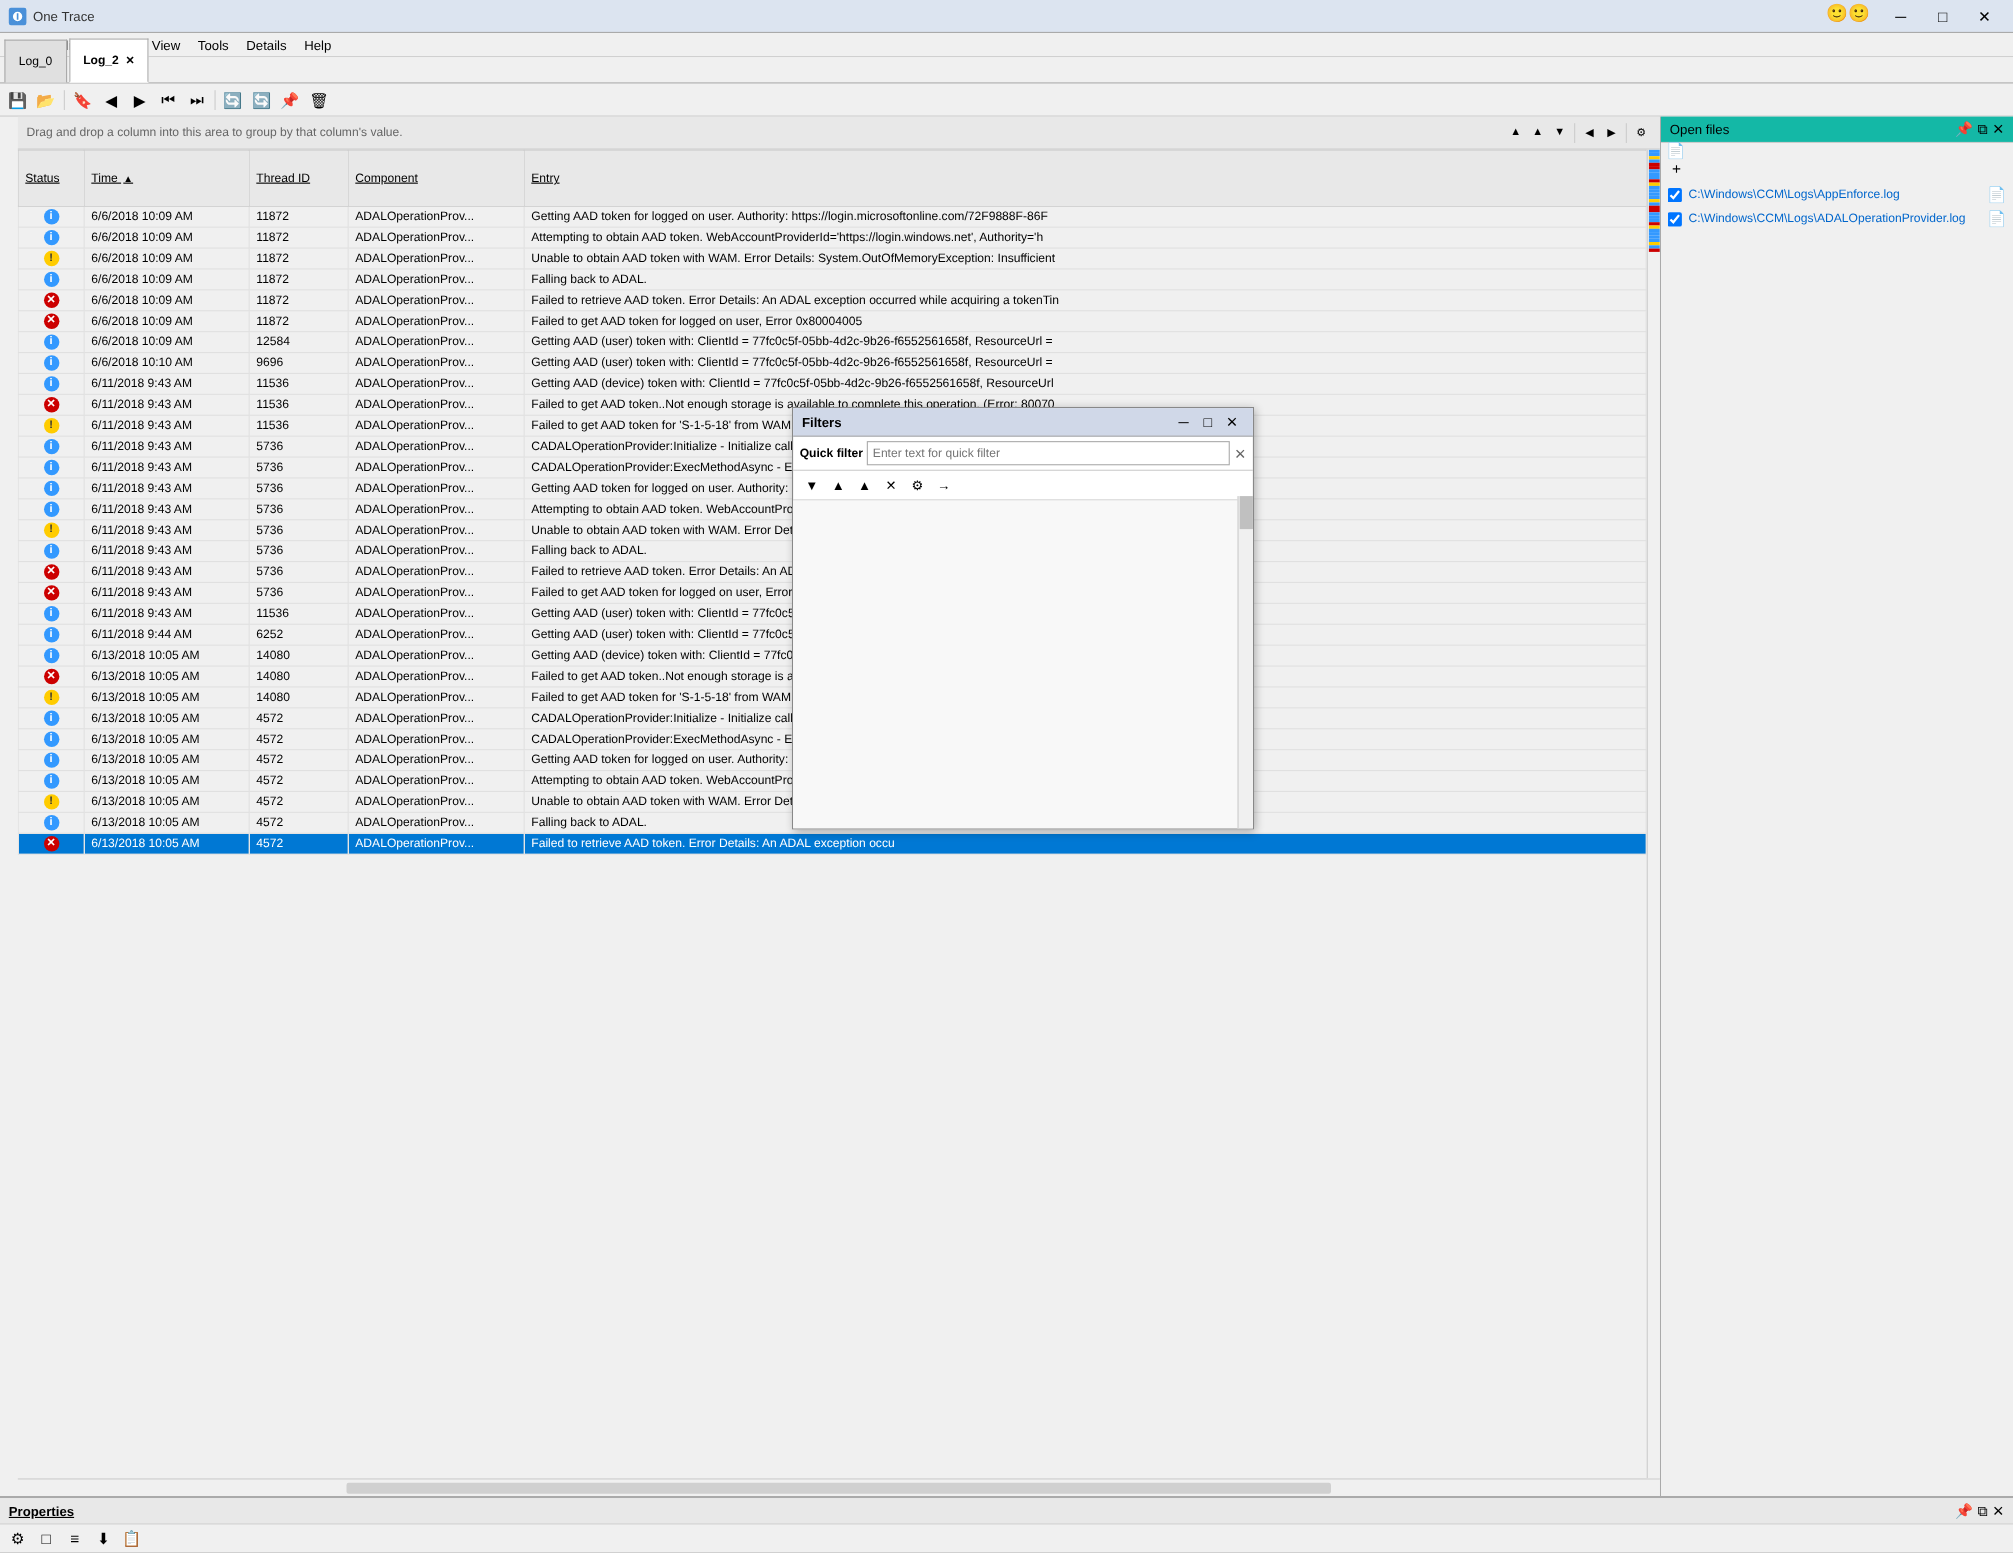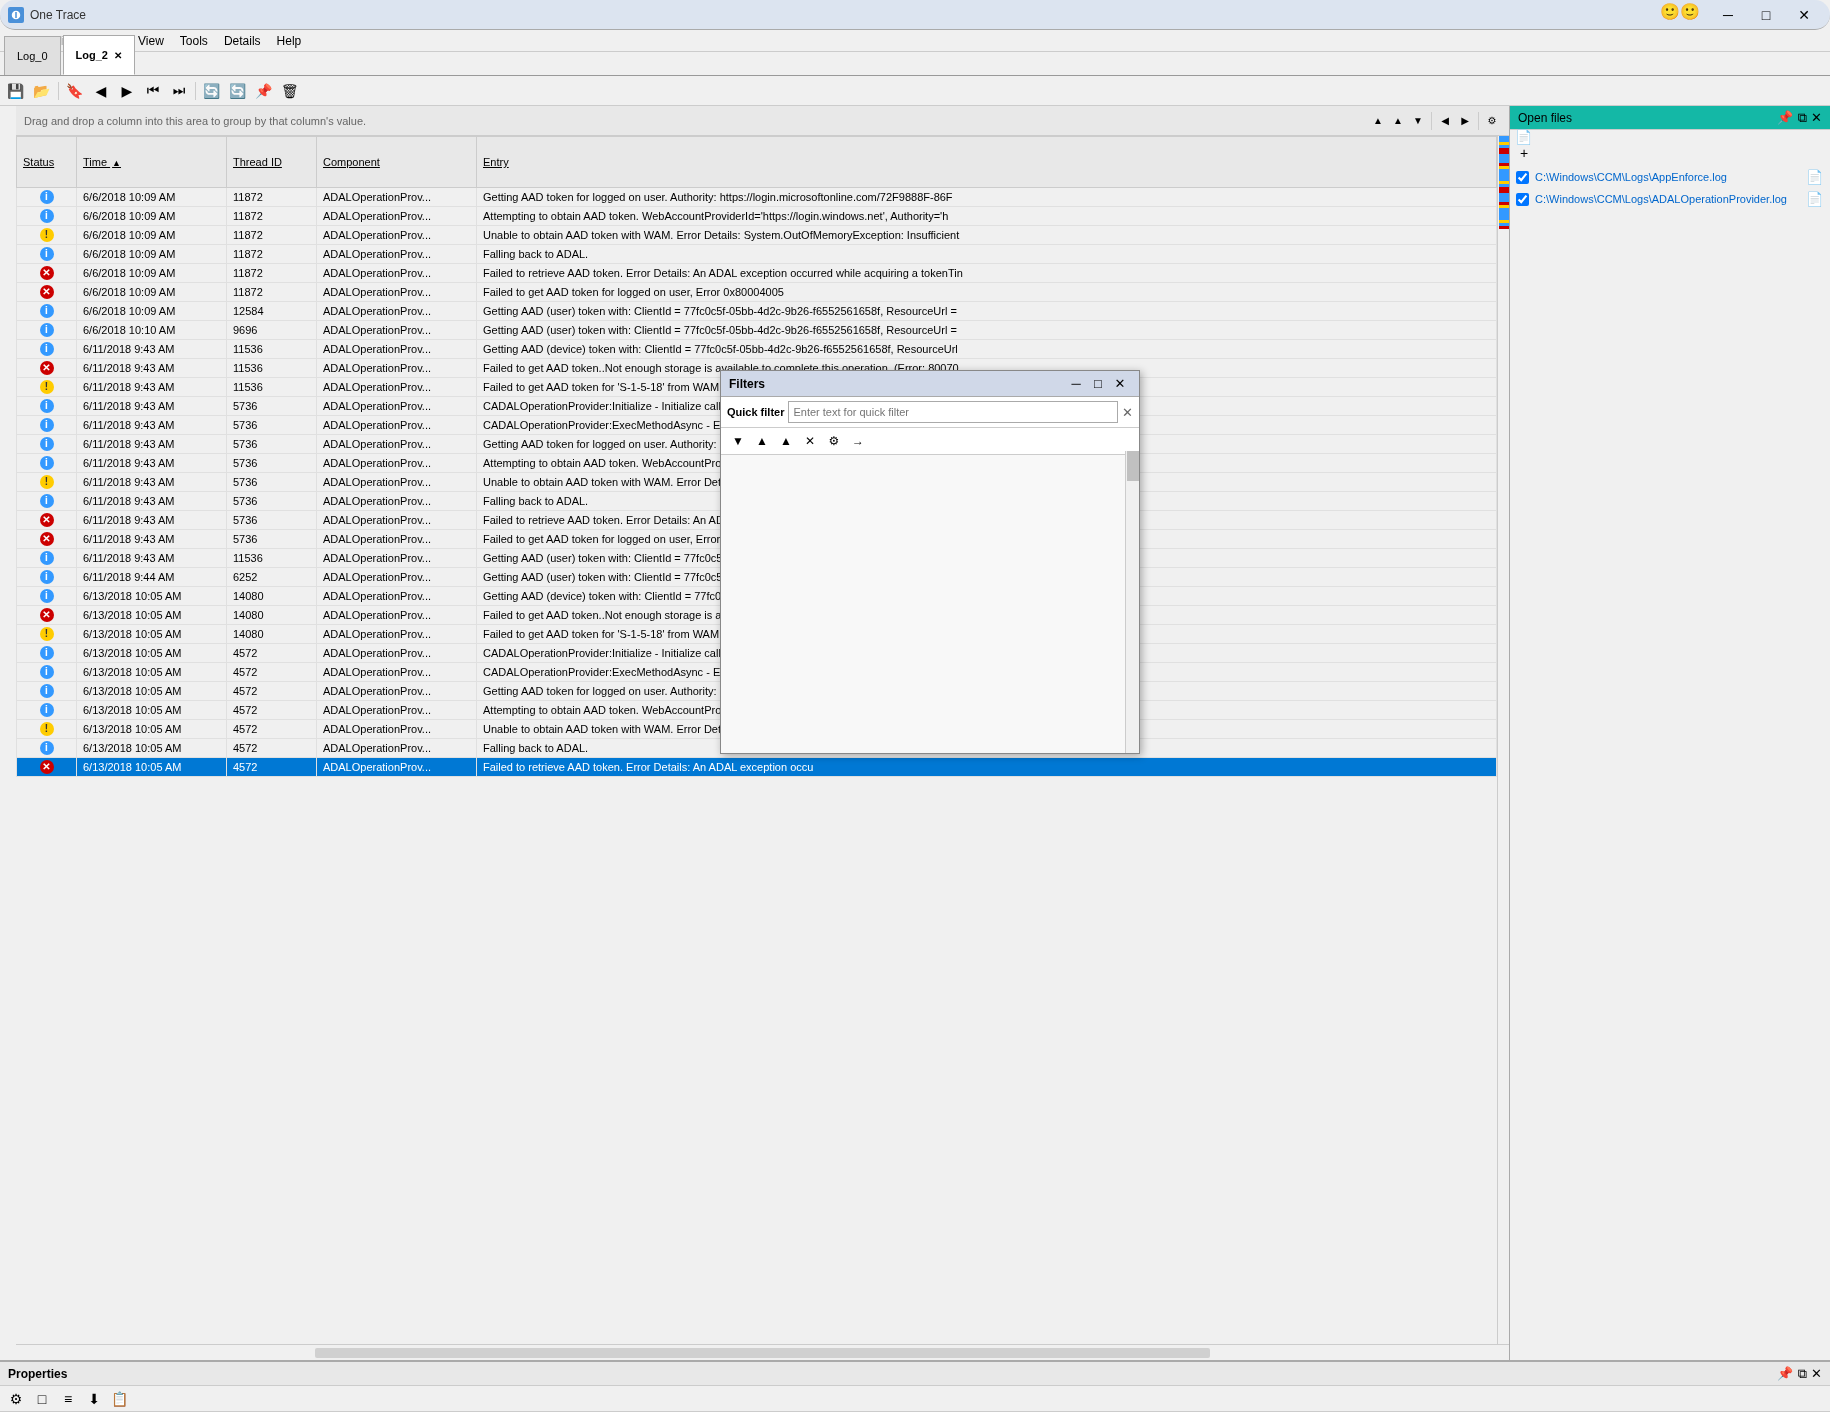--- a/index.html
+++ b/index.html
@@ -1,19 +1,19 @@
 <!DOCTYPE html>
 <html><head>
   <meta charset="utf-8">
   <style>
     * { box-sizing: border-box; margin: 0; padding: 0; }
     body { font-family: 'Segoe UI', Tahoma, Geneva, Verdana, sans-serif; font-size: 12px; background: #f0f0f0; overflow: hidden; width: 1830px; height: 1412px; }
 
     
-    .title-bar { background: #dce4f0; height: 30px; display: flex; align-items: center; padding: 0 8px; border-bottom: 1px solid #aaa; position: relative; border-radius: 15px; }
+    .title-bar { background: #dce4f0; height: 30px; display: flex; align-items: center; padding: 0 8px; border-bottom: 1px solid #aaa; position: relative; }
     .title-bar-icon { width: 16px; height: 16px; margin-right: 6px; background: #4a90d9; border-radius: 2px; display: flex; align-items: center; justify-content: center; }
     .title-bar-text { font-size: 12px; color: #333; flex: 1; }
     .title-bar-controls { display: flex; gap: 2px; }
     .title-ctrl-btn { width: 36px; height: 26px; border: none; background: transparent; cursor: pointer; font-size: 14px; display: flex; align-items: center; justify-content: center; }
 
     
     .menu-bar { background: #f0f0f0; height: 22px; display: flex; align-items: center; padding: 0 4px; border-bottom: 1px solid #ccc; }
     .menu-item { padding: 2px 8px; cursor: pointer; font-size: 12px; }
 
     
@@ -57,21 +57,21 @@
     .right-panel { width: 320px; display: flex; flex-direction: column; }
     .right-panel-header { background: #14b8a6; height: 24px; display: flex; align-items: center; padding: 0 8px; border-bottom: 1px solid #ccc; font-size: 12px; }
     .file-list { padding: 6px; flex: 1; }
     .file-item { display: flex; align-items: center; padding: 3px 0; font-size: 11px; }
     .file-checkbox { margin-right: 6px; }
     .file-path { flex: 1; color: #0066cc; cursor: pointer; }
 
     
     .properties-panel { height: 340px; border-top: 2px solid #aaa; display: flex; flex-direction: column; }
     .props-header { background: #e8e8e8; height: 24px; display: flex; align-items: center; padding: 0 8px; border-bottom: 1px solid #ccc; font-size: 12px; }
-    .props-title { font-weight: bold; flex: 1; }
+    .props-title { font-weight: bold; flex: 1; text-decoration: underline; }
     .props-toolbar { background: #f0f0f0; height: 26px; display: flex; align-items: center; padding: 0 4px; border-bottom: 1px solid #ccc; gap: 2px; }
 
     
     .filters-popup { position: absolute; top: 370px; left: 720px; width: 420px; height: 384px; background: white; border: 1px solid #888; box-shadow: 2px 2px 8px rgba(0,0,0,0.3); z-index: 100; display: flex; flex-direction: column; }
     .filters-title { background: #d0d8e8; height: 26px; display: flex; align-items: center; padding: 0 8px; font-size: 12px; font-weight: bold; border-bottom: 1px solid #aaa; }
     .filters-title-text { flex: 1; }
     .filters-ctrl { width: 22px; height: 22px; border: none; background: transparent; cursor: pointer; font-size: 13px; display: flex; align-items: center; justify-content: center; }
     .filter-bar { display: flex; align-items: center; padding: 4px 6px; border-bottom: 1px solid #ccc; gap: 4px; }
     .filter-label { font-size: 11px; font-weight: bold; white-space: nowrap; }
     .filter-input { flex: 1; height: 22px; border: 1px solid #aaa; padding: 0 4px; font-size: 11px; }

